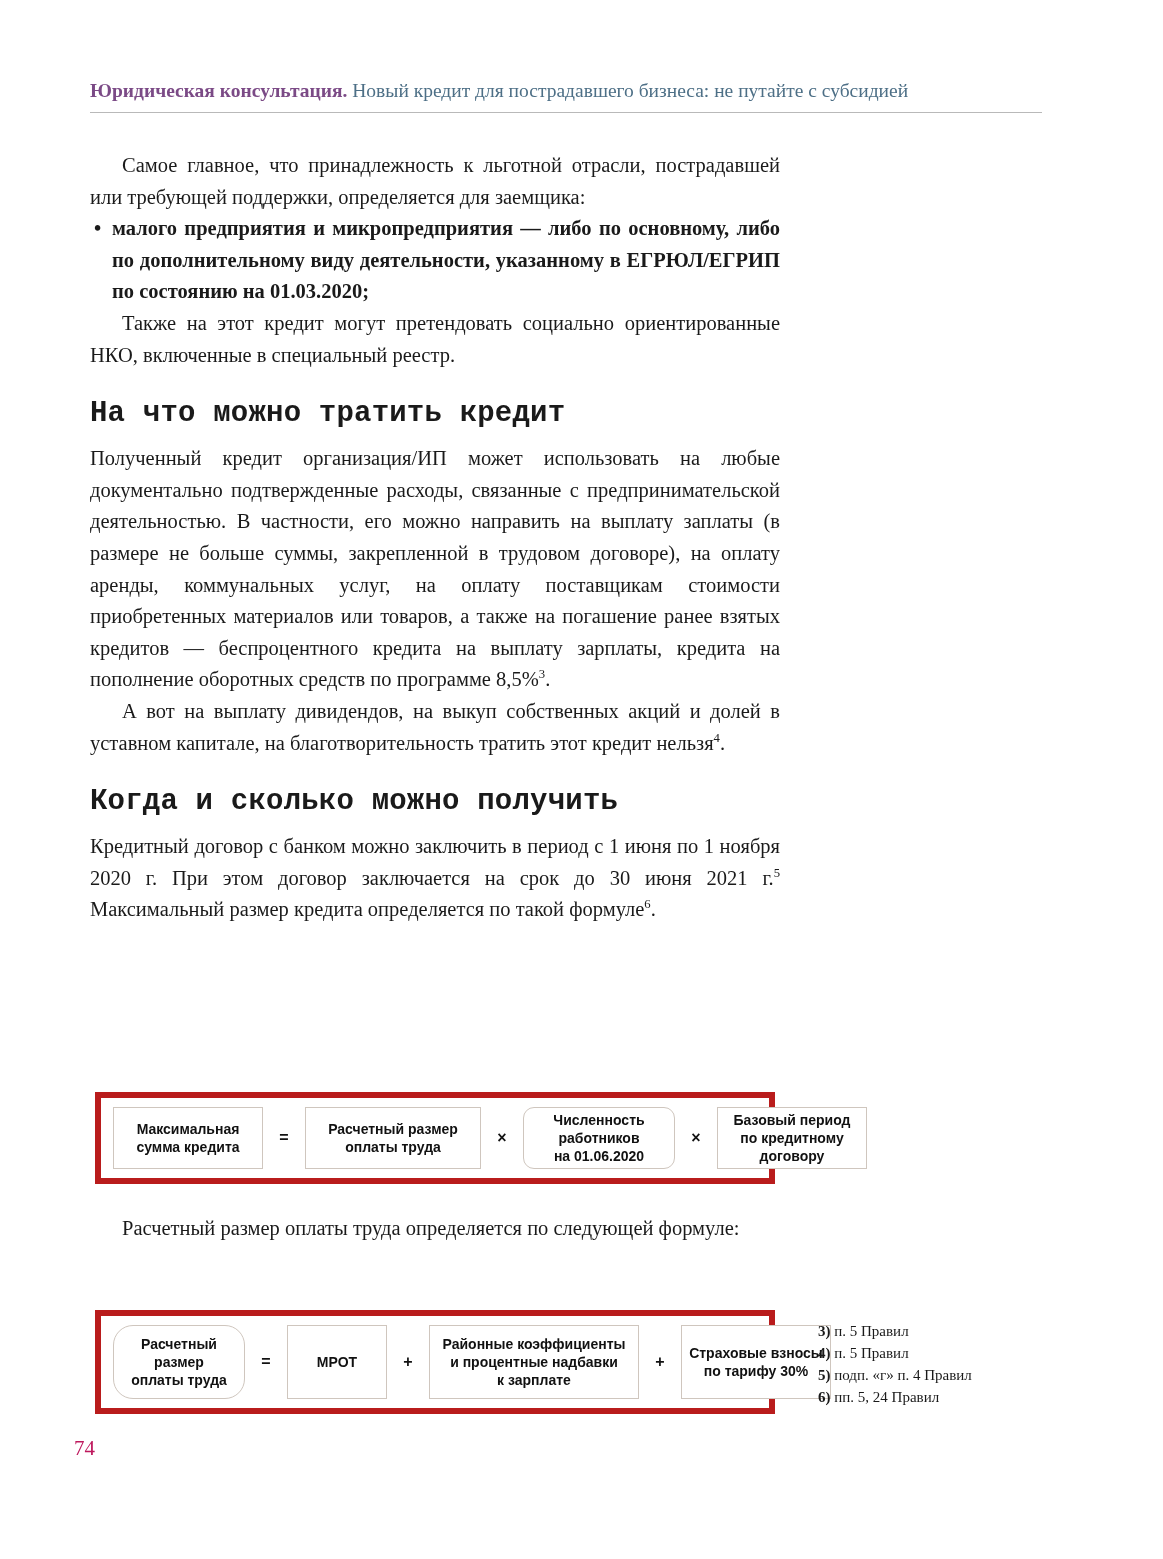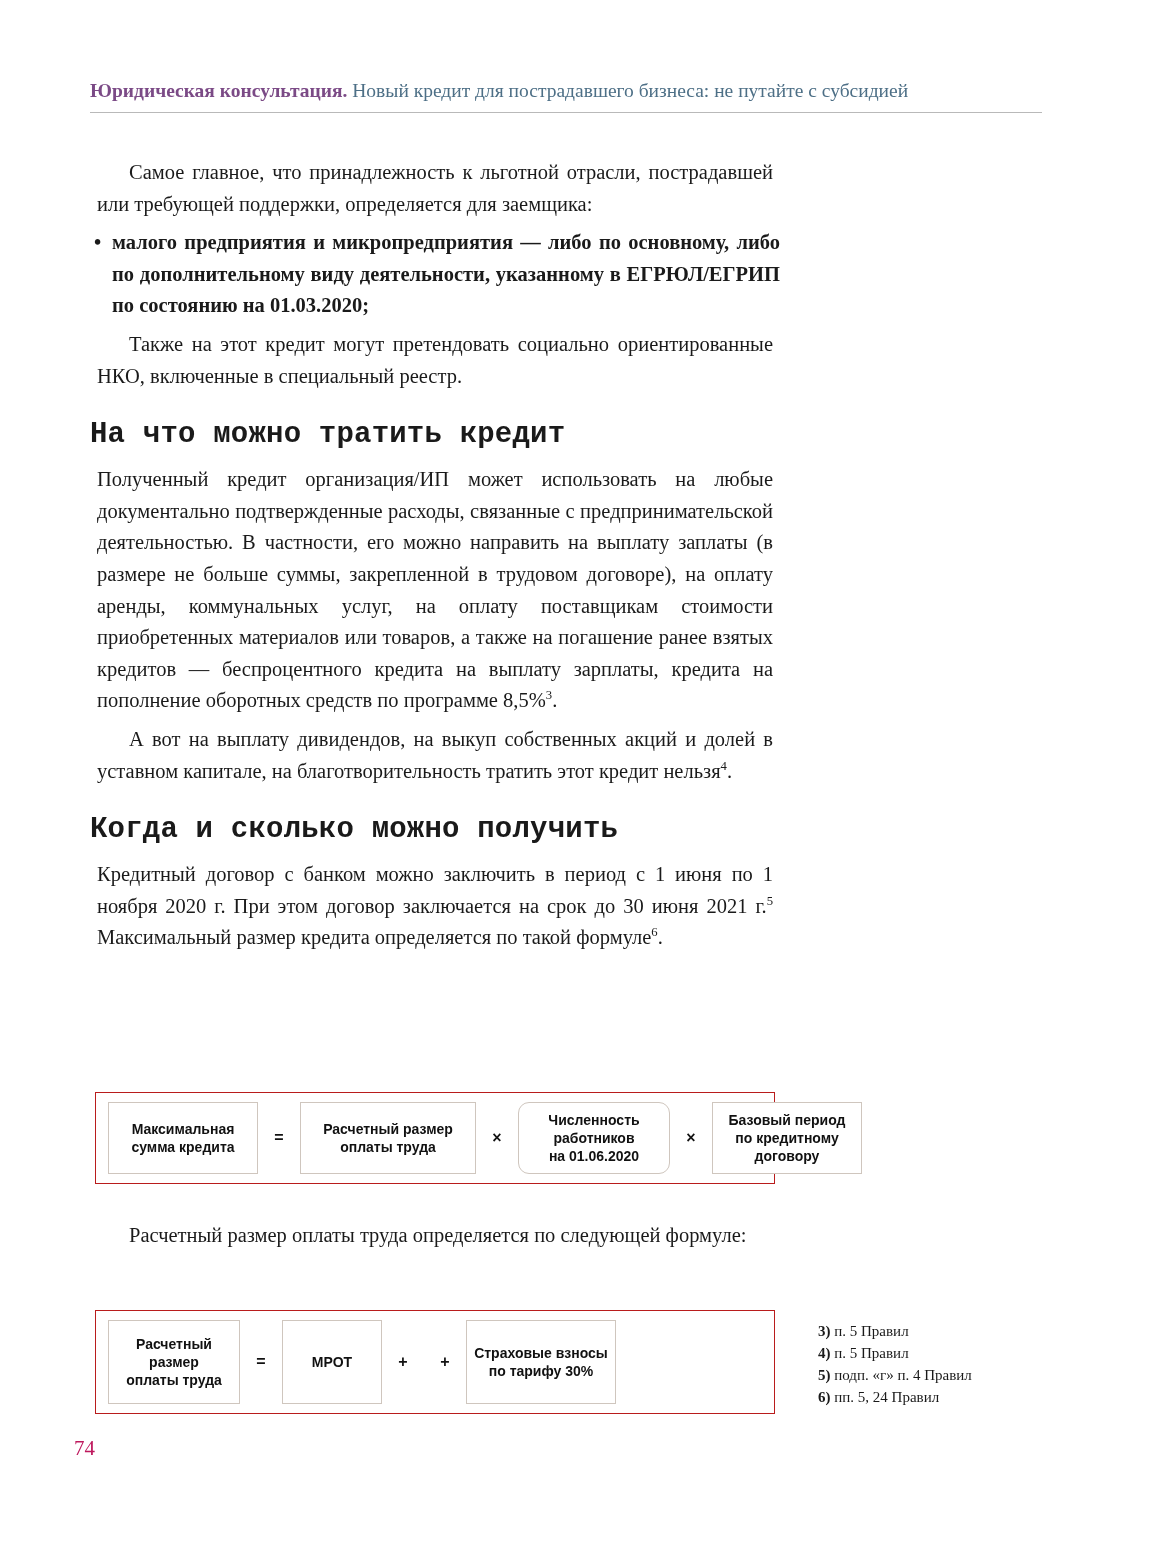--- a/index.html
+++ b/index.html
@@ -54,21 +54,21 @@
     position: absolute;
     left: 90px;
     top: 150px;
     width: 690px;
     font-size: 20.5px;
     line-height: 31.6px;
     text-align: justify;
     text-justify: inter-word;
   }
   p.para {
-    margin: 7px;
+    margin: 0;
     text-indent: 32px;
   }
   p.para.noindent { text-indent: 0; }
 
   ul.bullets {
     list-style: none;
     margin: 0;
     padding: 0;
   }
   ul.bullets li {
@@ -97,21 +97,21 @@
     font-size: 0.62em;
     vertical-align: super;
     line-height: 0;
   }
 
   
   .formula {
     position: absolute;
     left: 95px;
     box-sizing: border-box;
-    border: 1px solid #b91c1c;
+    border: 6px solid #b91c1c;
     background: #ffffff;
     display: flex;
     align-items: stretch;
   }
   .formula .box {
     box-sizing: border-box;
     border: 1px solid #cfc6be;
     background: #fff;
     display: flex;
     align-items: center;
@@ -137,21 +137,21 @@
     flex: 0 0 42px;
   }
 
   #formula1 { top: 1092px; width: 680px; height: 92px; }
   #formula1 .b1 { flex: 0 0 150px; margin-left: 12px; }
   #formula1 .b2 { flex: 0 0 176px; }
   #formula1 .b3 { flex: 0 0 152px; border-radius: 11px; }
   #formula1 .b4 { flex: 0 0 150px; margin-right: 12px; }
 
   #formula2 { top: 1310px; width: 680px; height: 104px; }
-  #formula2 .c1 { flex: 0 0 132px; margin-left: 12px; }
+  #formula2 .c1 { flex: 0 0 132px; margin-left: 12px; border-radius: 20px; }
   #formula2 .c2 { flex: 0 0 100px; }
   #formula2 .c3 { flex: 0 0 210px; }
   #formula2 .c4 { flex: 0 0 150px; margin-right: 7px; }
 
   .between-formulas {
     position: absolute;
     left: 90px;
     top: 1213px;
     width: 690px;
     font-size: 20.5px;
@@ -227,20 +227,21 @@
 
   <div class="between-formulas">
     <p class="para">Расчетный размер оплаты труда определяется по следующей формуле:</p>
   </div>
 
   <div class="formula" id="formula2">
     <div class="box c1">Расчетный<br>размер<br>оплаты труда</div>
     <div class="op">=</div>
     <div class="box c2">МРОТ</div>
     <div class="op">+</div>
+    <div class="box c3">Районные коэффициенты<br>и процентные надбавки<br>к зарплате</div>
     <div class="op">+</div>
     <div class="box c4">Страховые взносы<br>по тарифу 30%</div>
   </div>
 
   <div class="footnotes">
     <div><b>3)</b> <span>п. 5 Правил</span></div>
     <div><b>4)</b> <span>п. 5 Правил</span></div>
     <div><b>5)</b> <span>подп. «г» п. 4 Правил</span></div>
     <div><b>6)</b> <span>пп. 5, 24 Правил</span></div>
   </div>

